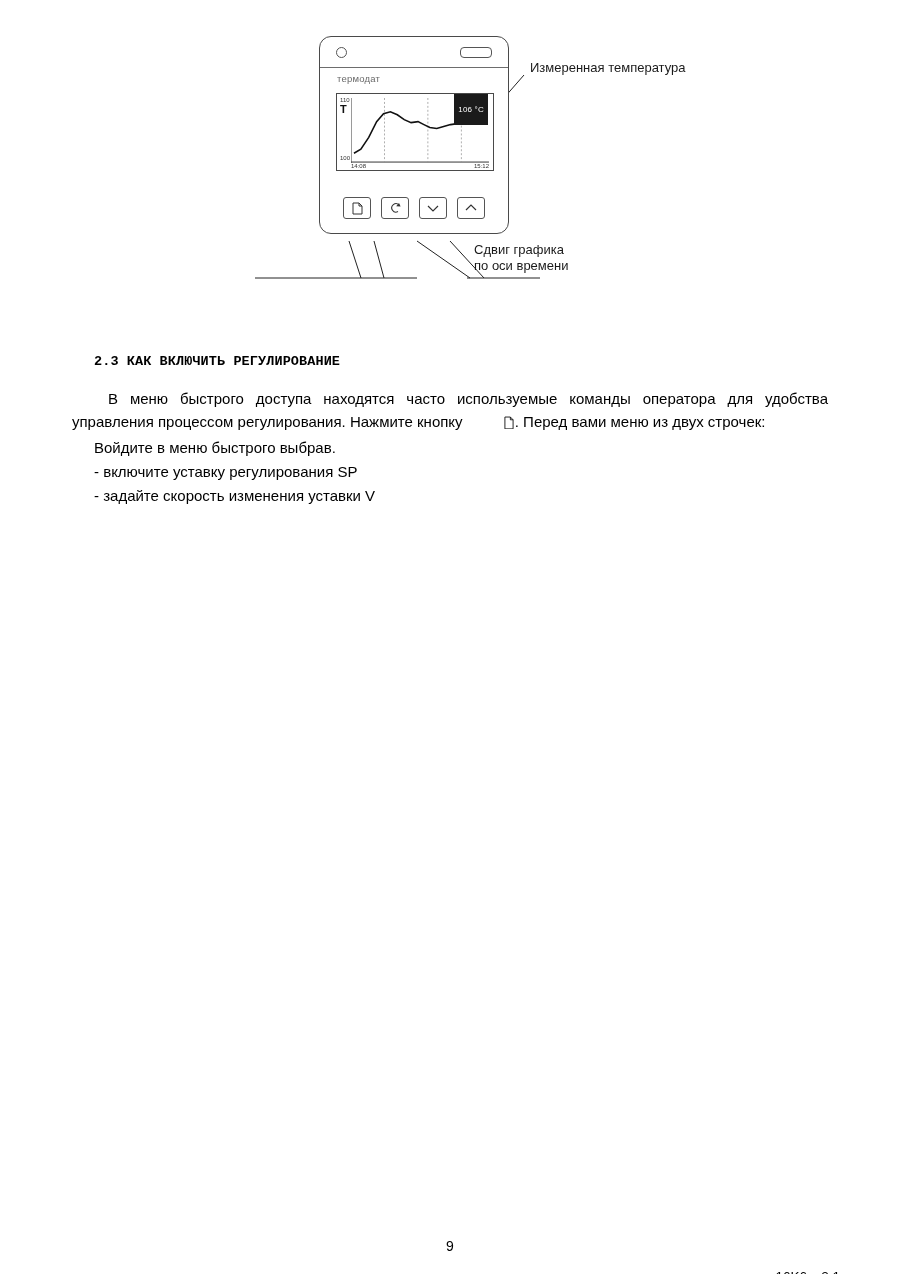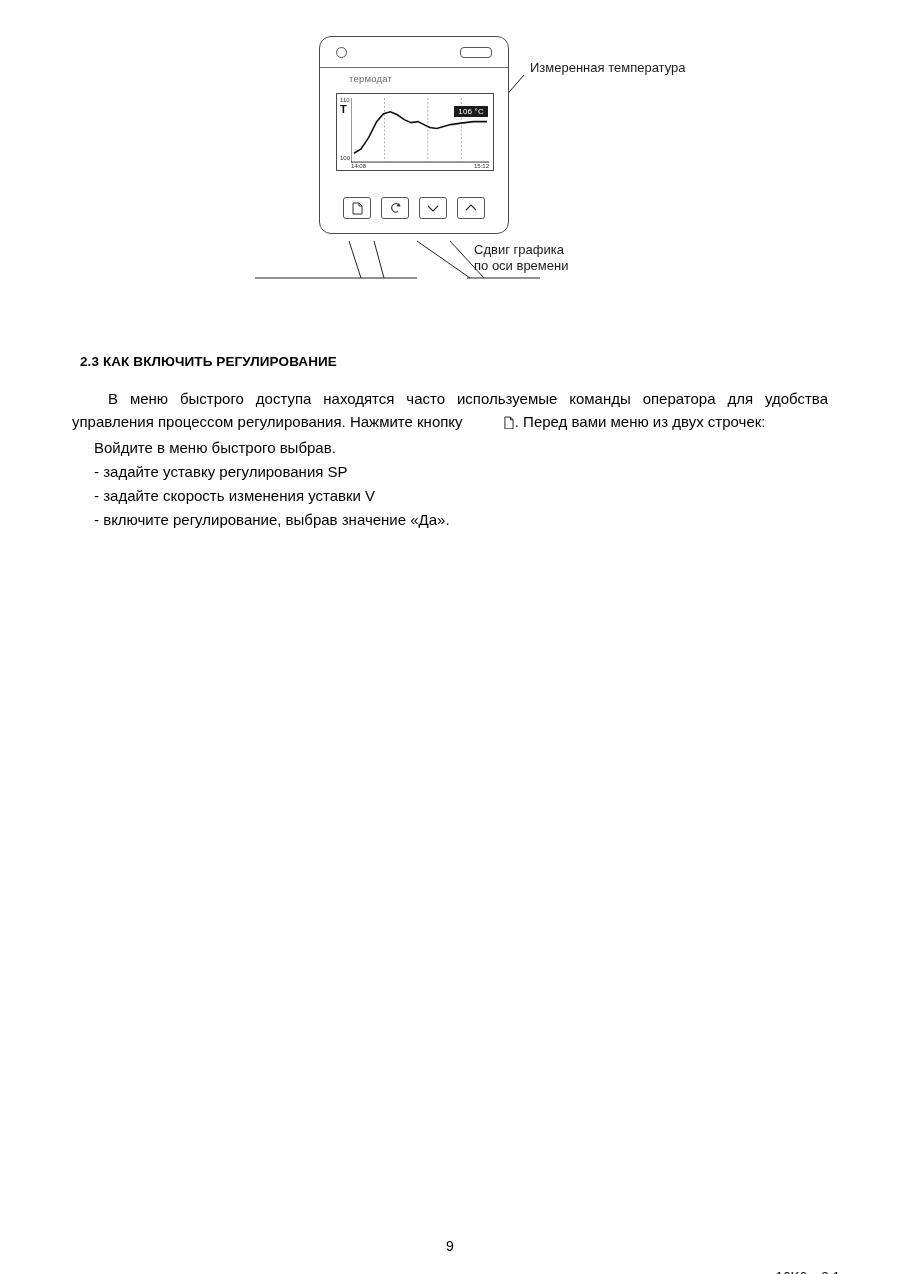--- a/index.html
+++ b/index.html
@@ -67,21 +67,20 @@
     border: 1.2px solid #555;
     border-radius: 4px;
   }
   .device-brand {
     position: absolute;
     left: 17px;
     top: 36px;
     font-size: 9.5px;
     color: #6a6a6a;
     letter-spacing: .2px;
-    margin-left: 12px;
   }
   .screen {
     position: absolute;
     left: 16px;
     top: 56px;
     width: 158px;
     height: 78px;
     border: 1.3px solid #4a4a4a;
     background: #fff;
     box-sizing: border-box;
@@ -106,25 +105,25 @@
   .screen .plot {
     position: absolute;
     left: 14px;
     top: 4px;
     right: 4px;
     bottom: 9px;
   }
   .readout {
     position: absolute;
     right: 5px;
-    top: 12px;
+    top: 0;
     background: #1b1b1b;
     color: #ffffff;
     font-size: 8px;
-    padding: 1px 4px;
+    padding: 11px 4px;
     letter-spacing: .2px;
     z-index: 4;
   }
   .btn-row {
     position: absolute;
     left: 17px;
     bottom: 14px;
     width: 156px;
     height: 22px;
   }
@@ -168,22 +167,23 @@
     text-align: center;
     font-size: 13.5px;
     font-style: italic;
     margin-top: -8px;
   }
 
   
   h2.section {
     font-size: 13.5px;
     font-weight: bold;
-    margin: 26px 0 0 8px;
+    margin: 26px 0 0 22px;
     letter-spacing: .1px;
+    font-family: Liberation Mono, monospace;
   }
   p.body {
     font-size: 15px;
     line-height: 1.55;
     text-align: justify;
     margin: 18px 0 0 0;
     text-indent: 36px;
   }
   .btn-glyph {
     display: inline-block;
@@ -295,20 +295,19 @@
 
   <h2 class="section">2.3 КАК ВКЛЮЧИТЬ РЕГУЛИРОВАНИЕ</h2>
 
   <p class="body"><span>В меню быстрого доступа находятся часто используемые команды оператора для удобства управления процессом регулирования. Нажмите кнопку </span><span class="btn-glyph"><svg width="10" height="13" viewBox="0 0 11 14">
           <path d="M1 1 h6 l3 3 v10 h-9 z" fill="none" stroke="#111" stroke-width="1"></path>
           <path d="M7 1 v3 h3" fill="none" stroke="#111" stroke-width="1"></path>
         </svg></span><span>. Перед вами меню из двух строчек:</span></p>
 
   <ul class="steps">
     <li><span>Войдите в меню быстрого выбрав.</span></li>
-    <li><span>- задайте уставку регулирования SP</span></li>
+    <li><span>- включите уставку регулирования SP</span></li>
     <li><span>- задайте скорость изменения уставки V</span></li>
-    <li><span>- включите регулирование, выбрав значение «Да».</span></li>
   </ul>
 
   <div class="page-number">9</div>
   <div class="doc-code">w_16K6_v2.1</div>
 </div>
 
 </body></html>

